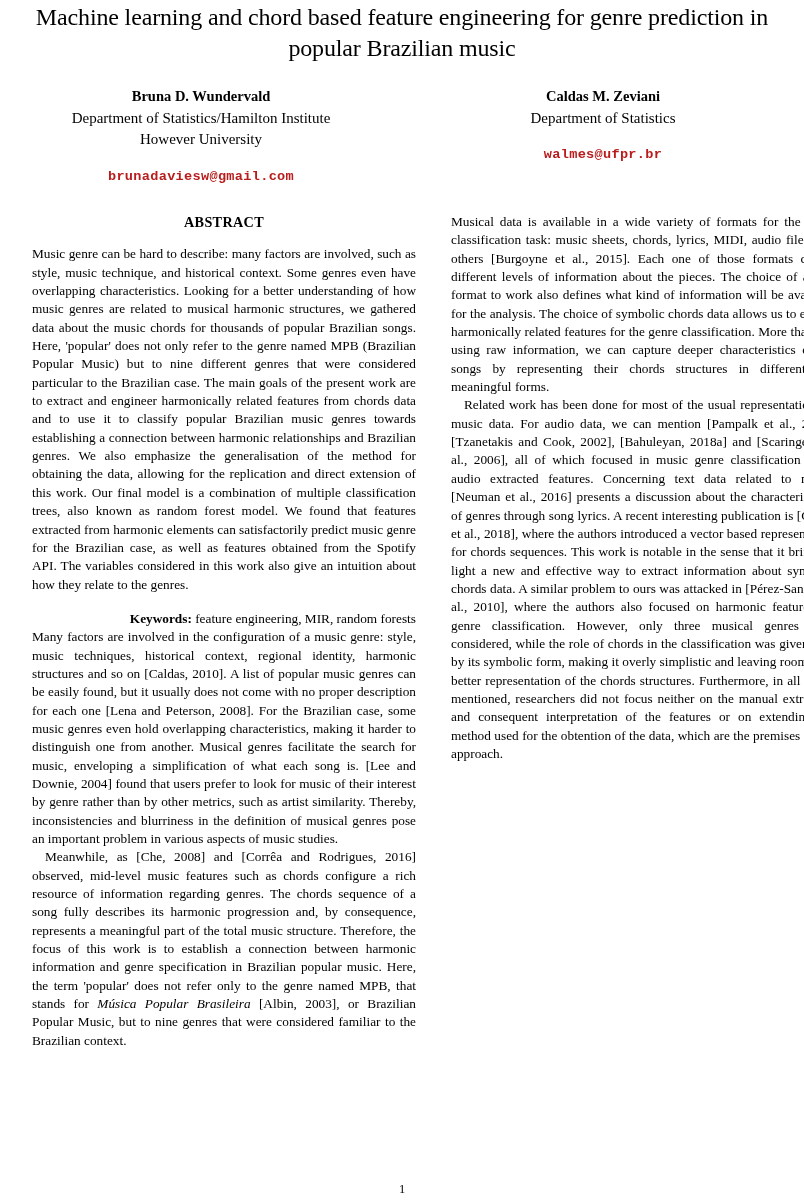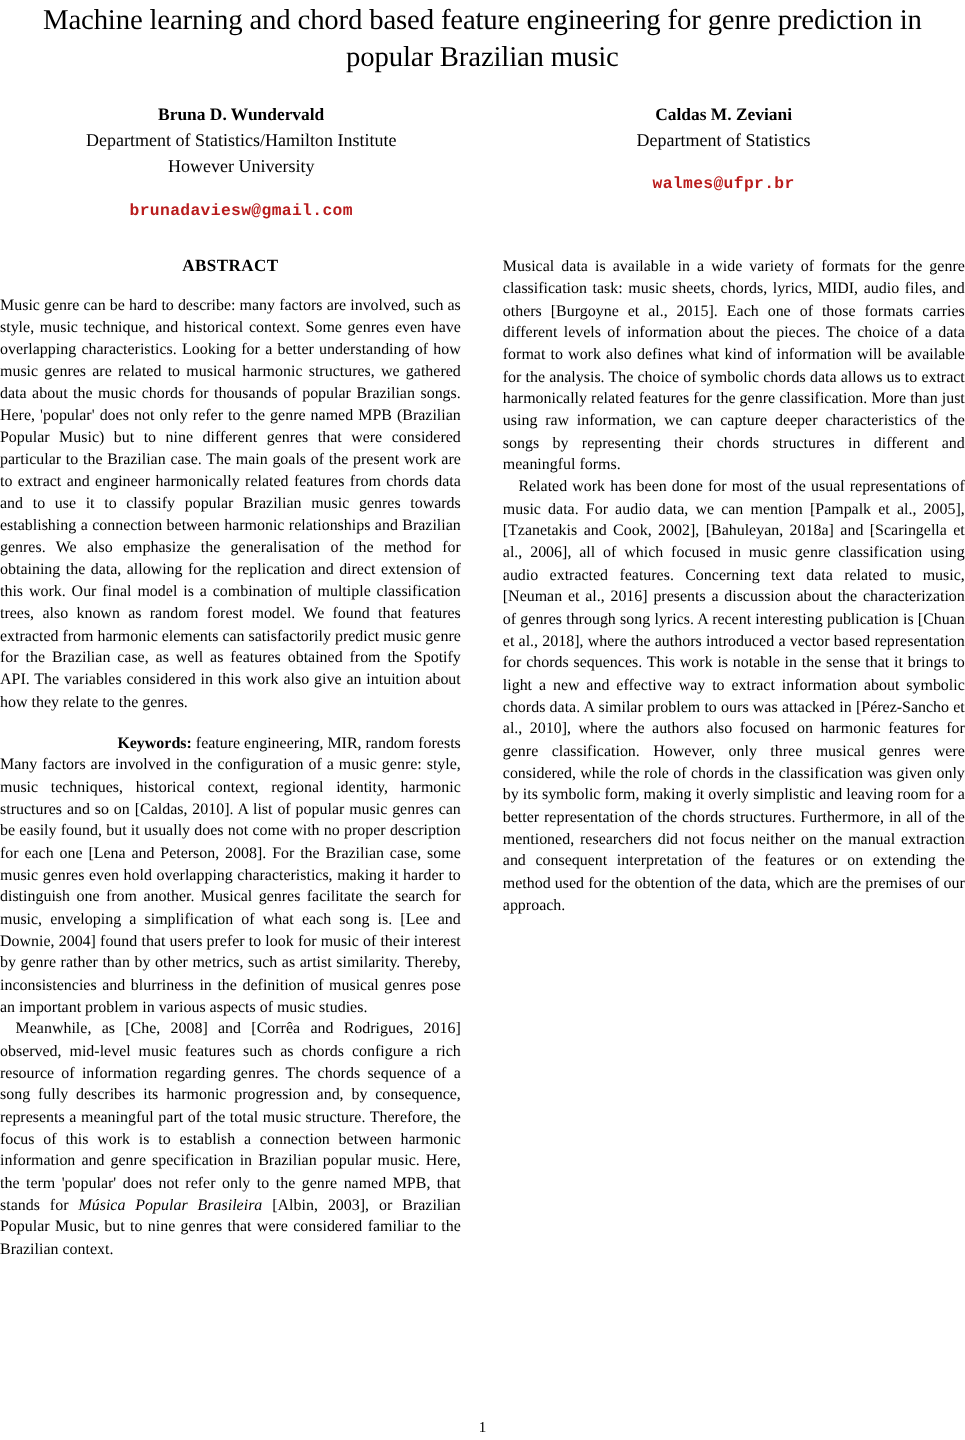--- a/index.html
+++ b/index.html
@@ -75,20 +75,21 @@
   
   .col {
     position: absolute;
     top: 213px;
     width: 384px;
     font-size: 13.3px;
     line-height: 18.35px;
     text-align: justify;
     text-justify: inter-word;
     hyphens: manual;
+    margin-left: 32px;
   }
   .col-left  { left: 0px; }
   .col-right { left: 419px; width: 385px; }
 
   .section-head {
     text-align: center;
     font-weight: bold;
     font-size: 14.2px;
     margin: 0 0 14px 0;
     letter-spacing: 0.35px;

